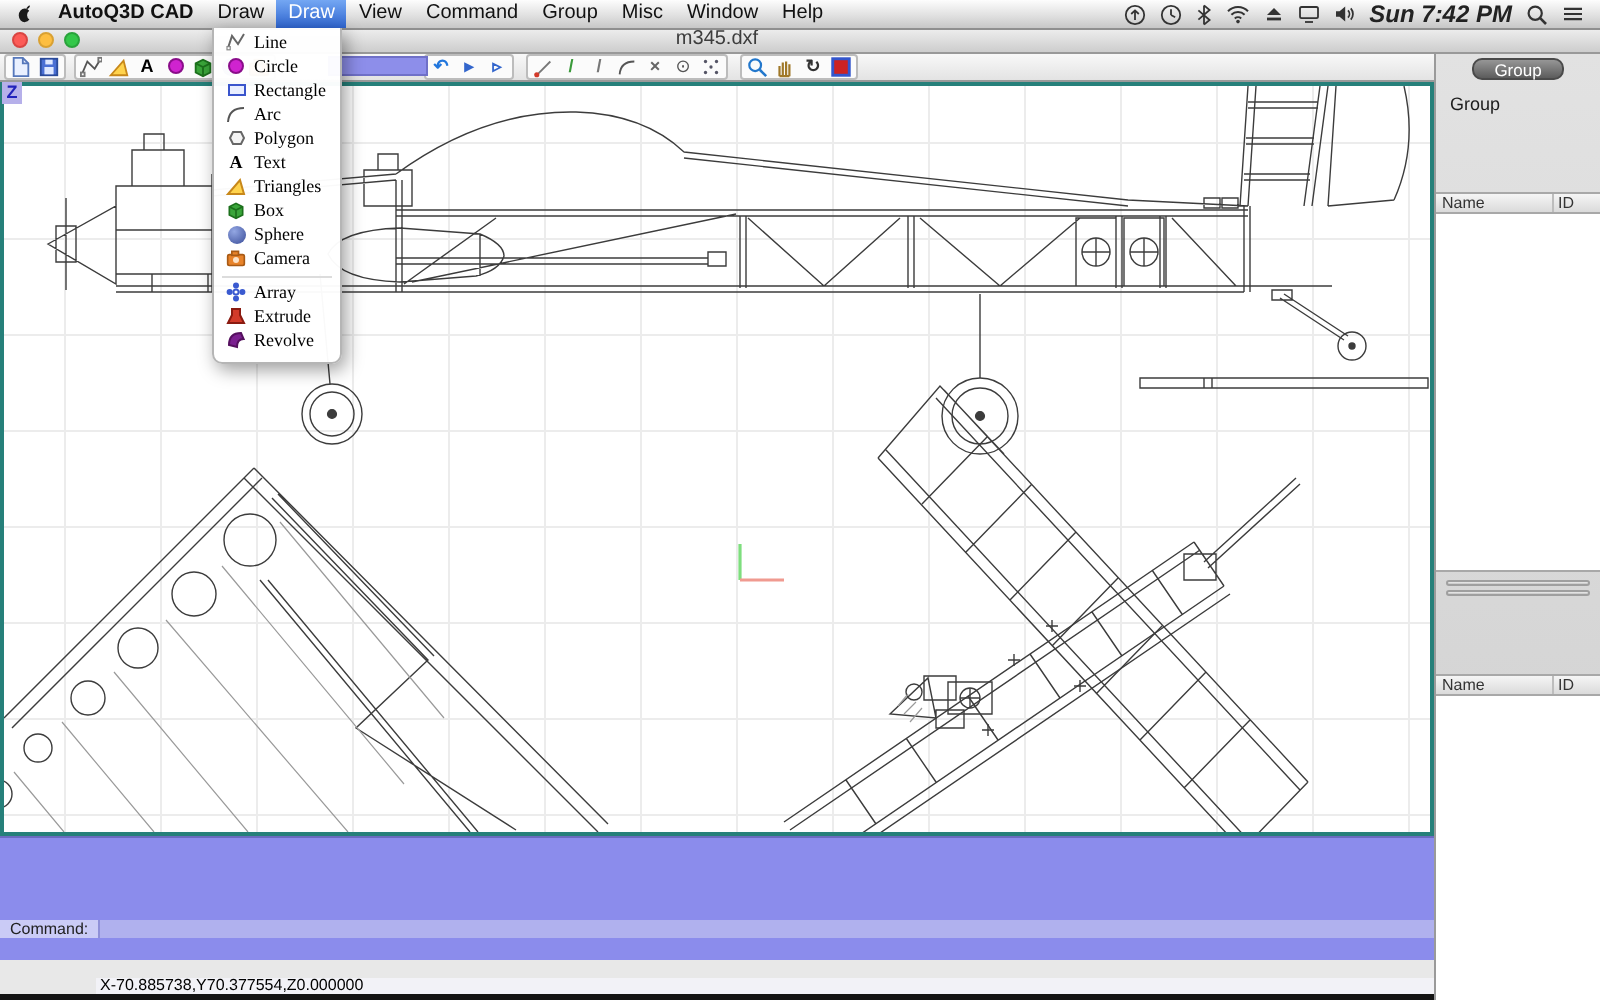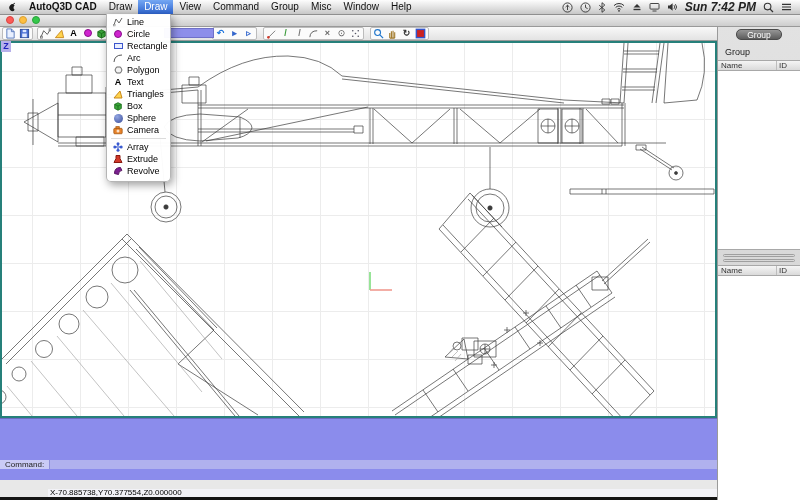--- a/index.html
+++ b/index.html
@@ -41,22 +41,22 @@
     font-size:9px;line-height:11px;cursor:default;}
   .glyph{font-weight:bold;}
   .purple-strip{position:absolute;left:164px;top:28px;width:50px;height:10px;
     background:#8d8eea;border:1px solid #6f70c8;box-sizing:border-box;z-index:6;}
 
   
   .draw-menu{position:absolute;left:106px;top:14px;width:63px;z-index:95;
     background:rgba(255,255,255,0.97);border:1px solid #b5b5b5;border-top:none;
     border-radius:0 0 5px 5px;box-shadow:2px 3px 9px rgba(0,0,0,0.38);
     padding:2px 0 4px 0;}
-  .dm-item{display:flex;align-items:center;gap:4px;height:12px;padding:0 0 0 6px;
-    font-size:9px;color:#000;white-space:nowrap;}
+  .dm-item{display:flex;align-items:flex-start;gap:4px;height:12px;padding:0 0 0 6px;
+    font-size:9px;color:#000;white-space:nowrap;font-family:Liberation Serif, serif;}
   .dm-icon{width:10px;height:10px;flex:0 0 10px;display:flex;align-items:center;
     justify-content:center;font-size:9px;}
   .dm-sep{height:1px;background:#dcdcdc;margin:2px 4px;}
   .shape-circle{width:8px;height:8px;border-radius:50%;background:#cf23cf;border:1px solid #8a0d8a;box-sizing:border-box;}
   .shape-rect{width:9px;height:6px;border:1.5px solid #3a55cc;background:#e8eeff;box-sizing:border-box;}
   .shape-sphere{width:9px;height:9px;border-radius:50%;background:radial-gradient(circle at 35% 30%,#93a7e3,#394c98);}
   .shape-A{font-weight:bold;font-size:9px;color:#000;}
 
   
   .canvas{position:absolute;left:0;top:41px;width:717px;height:377px;
@@ -81,21 +81,21 @@
   .right-panel{position:absolute;left:717px;top:26px;width:83px;height:474px;
     background:linear-gradient(#e2e2e2,#cfcfcf);border-left:1px solid #9a9a9a;
     box-sizing:border-box;display:flex;flex-direction:column;}
   .rp-tab{margin:3px auto 2px auto;width:46px;height:11px;border-radius:5px;
     background:linear-gradient(#969696,#5c5c5c);border:1px solid #4a4a4a;
     color:#fff;font-size:8.5px;text-align:center;line-height:11px;box-sizing:border-box;}
   .rp-heading{padding:5px 0 3px 7px;font-size:9px;color:#1c1c1c;}
   .rp-heading.second{padding-top:7px;}
   .rp-thead{display:flex;height:11px;background:linear-gradient(#f5f5f5,#dadada);
     border-top:1px solid #a8a8a8;border-bottom:1px solid #a8a8a8;
-    font-size:8px;color:#333;box-sizing:border-box;}
+    font-size:8px;color:#333;box-sizing:border-box;margin-top:36px;}
   .rp-th-name{flex:1;padding-left:3px;line-height:10px;}
   .rp-th-id{width:21px;border-left:1px solid #bdbdbd;padding-left:2px;line-height:10px;}
   .rp-list{background:#fff;border-bottom:1px solid #a8a8a8;}
   .rp-list.first{height:178px;}
   .rp-list.second{flex:1;border-bottom:none;}
   .splitter{padding:4px 5px 3px 5px;display:flex;flex-direction:column;gap:2px;}
   .splitter .bar{height:3px;border-radius:2px;background:linear-gradient(#ededed,#c4c4c4);
     border:1px solid #9f9f9f;box-sizing:border-box;}
 </style>
 </head>
@@ -171,20 +171,21 @@
           <path d="M1,2.4 h9 M1,5 h9 M1,7.6 h9" stroke="#333" stroke-width="1.1"></path>
         </svg>
     </span>
   </span>
 </div>
 
 <div class="titlebar">
   <span class="tl red"></span>
   <span class="tl yellow"></span>
   <span class="tl green"></span>
+  <div class="win-title">m345.dxf</div>
 </div>
 
 <div class="toolbar">
   <div class="tbg" style="margin-left:2px">
     <span class="tbi">
         <svg width="11" height="11" viewBox="0 0 12 12">
           <path d="M2,1 h5 l3,3 v7 h-8 Z" fill="#e9f0ff" stroke="#5577bb"></path>
           <path d="M7,1 v3 h3" fill="none" stroke="#5577bb"></path>
         </svg>
       </span>

